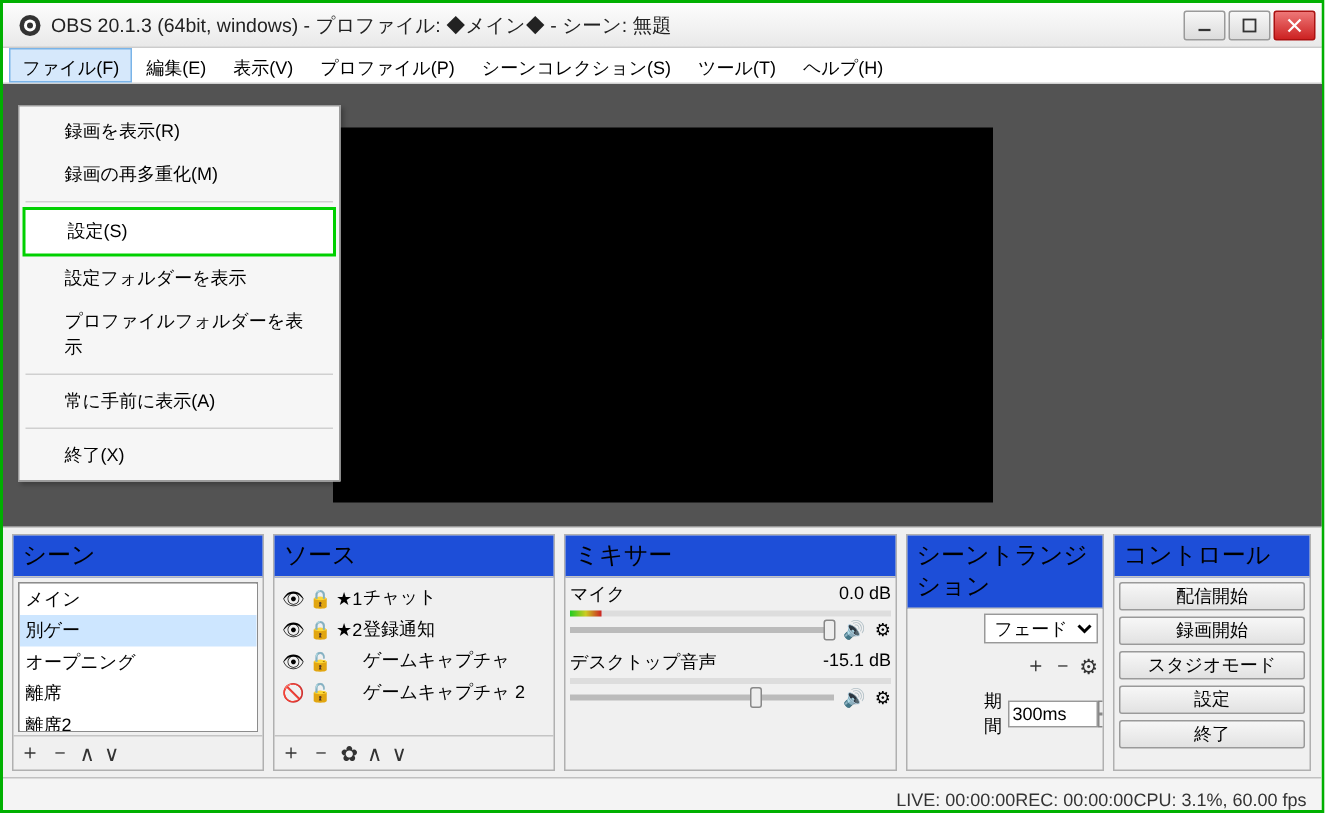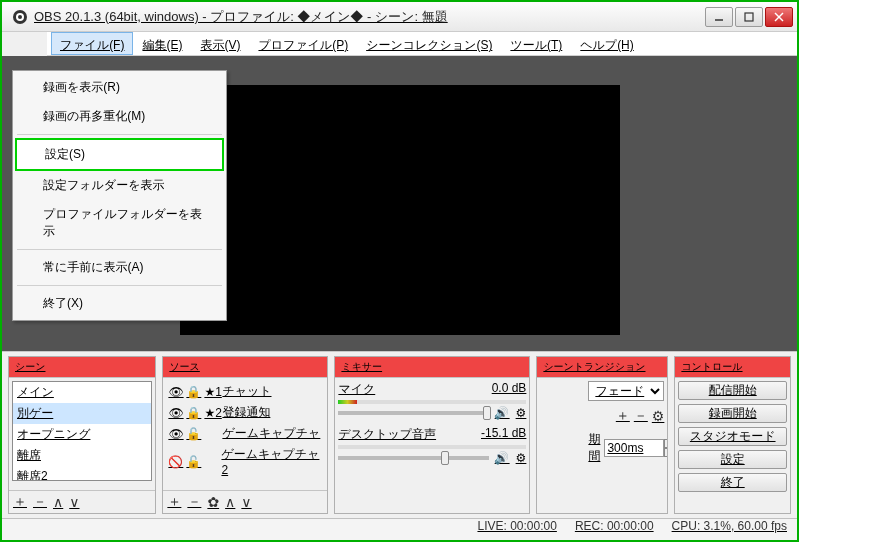--- a/index.html
+++ b/index.html
@@ -1,36 +1,36 @@
 <!DOCTYPE html>
 <html><head>
 <meta charset="utf-8">
 <style>
 * { box-sizing: border-box; margin: 0; padding: 0; font-family: "Meiryo", "MS PGothic", sans-serif; font-size: 12px; }
 body { background: #fff; }
-.window { width: 799px; height: 542px; border: 2px solid #00b000; background: #f0f0f0; display: flex; flex-direction: column; text-decoration: underline; }
+.window { width: 883px; height: 542px; border: 2px solid #00b000; background: #f0f0f0; display: flex; flex-direction: column; }
 .titlebar { height: 30px; background: linear-gradient(#fdfdfd, #e9e9e9); border-bottom: 1px solid #ccc; display: flex; align-items: center; padding: 0 4px; }
 .titlebar .appicon { width: 16px; height: 16px; margin: 0 6px; }
 .titlebar .title { flex: 1; color: #222; font-size: 13px; }
 .winbtns { display: flex; gap: 2px; }
 .winbtn { width: 28px; height: 20px; border: 1px solid #9a9a9a; background: linear-gradient(#f7f7f7,#dcdcdc); border-radius: 2px; display:flex; align-items:center; justify-content:center; cursor:pointer;}
 .winbtn.close { background: linear-gradient(#e77,#c22); border-color:#a11; }
 .winbtn svg { width:10px; height:10px; }
-.menubar { height: 24px; background:#fff; border-bottom:1px solid #d0d0d0; display:flex; align-items:stretch; padding:0 4px;margin-left:45px;}
+.menubar { height: 24px; background:#fff; border-bottom:1px solid #d0d0d0; display:flex; align-items:stretch; padding:0 4px;}
 .menuitem { padding: 4px 8px; cursor:pointer; border:1px solid transparent;}
 .menuitem.open { background:#d6e8fb; border:1px solid #7ab4e8; }
 .dropdown { position:absolute; top:70px; left:12px; width:215px; background:#f6f6f6; border:1px solid #9c9c9c; box-shadow:2px 2px 3px rgba(0,0,0,.25); z-index:100; padding:2px;}
 .dropdown .ditem { padding:6px 10px 6px 28px; cursor:pointer; }
 .dropdown .dsep { height:1px; background:#d0d0d0; margin:3px 2px;}
 .dropdown .ditem.hl { border:2px solid #00d000; background:#fff; }
 .preview { flex:1; background:#535353; display:flex; align-items:center; justify-content:center; position:relative; }
 .preview .canvas { width:440px; height:250px; background:#000; margin-top: 12px;}
 .panels { display:flex; gap:6px; padding:4px 6px; background:#f0f0f0; border-top:1px solid #c8c8c8;}
 .panel { border:1px solid #b0b0b0; background:#f0f0f0; display:flex; flex-direction:column; }
-.panel .ptitle { padding:3px 6px; border-bottom:1px solid #c4c4c4; background:#ef4444; font-size:10px;}
+.panel .ptitle { padding:3px 6px; border-bottom:1px solid #c4c4c4; background:#1d4ed8; font-size:16px;}
 .panel .pbody { flex:1; padding:3px; overflow:hidden; }
 .panel .pfoot { border-top:1px solid #c4c4c4; padding:2px 4px; display:flex; gap:6px; align-items:center;}
 .p-scenes { width:168px; height:158px;}
 .p-sources { width:188px; height:158px;}
 .p-mixer  { width:222px; height:158px;}
 .p-trans  { width:132px; height:158px;}
 .p-ctrl   { width:132px; height:158px;}
 .listbox { background:#fff; border:1px solid #8c8c8c; height:100px; overflow:auto;}
 .listbox .li { padding:2px 4px; cursor:pointer;}
 .listbox .li.sel { background:#cde6ff;}
@@ -40,21 +40,21 @@
 .mixer .mrow { margin-bottom:6px;}
 .mixer .mhead { display:flex; justify-content:space-between; font-size:12px; }
 .mixer .mbar { height:4px; background:#ddd; margin:2px 0; position:relative;}
 .mixer .mbar .fill { height:100%; background:linear-gradient(to right,#2c2,#cc2,#c22);}
 .mixer .mctl { display:flex; align-items:center; gap:6px;}
 .mixer .slider { flex:1; height:4px; background:#bbb; position:relative;}
 .mixer .slider .knob { position:absolute; top:-5px; width:8px; height:14px; background:#eee; border:1px solid #888; border-radius:2px;}
 .trans .trow { display:flex; align-items:center; gap:4px; margin-bottom:6px;padding-left:48px;}
 .trans select,.trans input { font-size:12px; border:1px solid #999; background:#fff; padding:1px 2px;}
 .ctrl .cbtn { display:block; width:100%; margin-bottom:4px; background:linear-gradient(#f7f7f7,#e2e2e2); border:1px solid #9a9a9a; border-radius:2px; padding:0 0; text-align:center; cursor:pointer; font-size:12px;}
-.statusbar { height:22px; border-top:1px solid #c0c0c0; background:#f4f4f4; display:flex; align-items:flex-start; justify-content:flex-end; gap:18px; padding:0 10px; font-size:12px; color:#333;}
+.statusbar { height:22px; border-top:1px solid #c0c0c0; background:#f4f4f4; display:flex; align-items:flex-end; justify-content:flex-end; padding:0 10px; font-size:12px; color:#333;}
 .spk { display:inline-block; }
 .gear { display:inline-block; }
 .combo { width:100%; border:1px solid #888; background:#fff; padding:1px 2px; font-size:12px;}
 .spin { display:flex; }
 .spin input { width:60px; }
 .spin .spbtns { display:flex; flex-direction:column; }
 .spin .spbtns span { font-size:7px; border:1px solid #888; width:14px; height:9px; line-height:7px; text-align:center; background:#eee; cursor:pointer;}
 </style>
 </head>
 <body>

